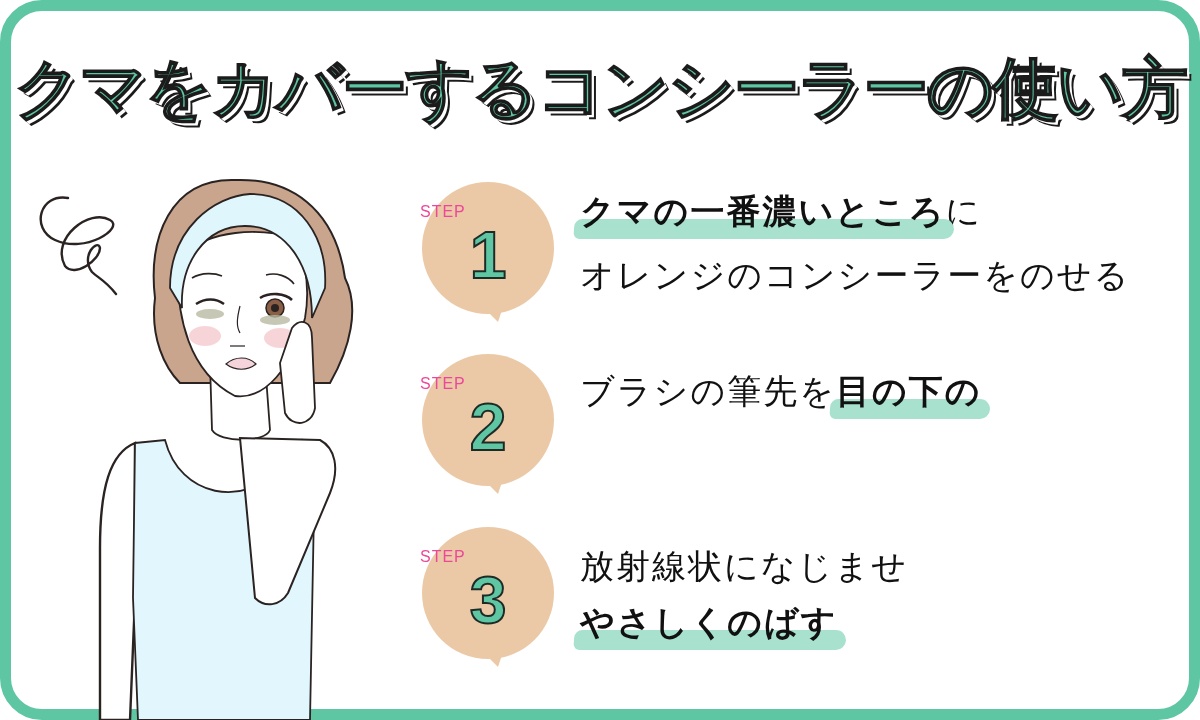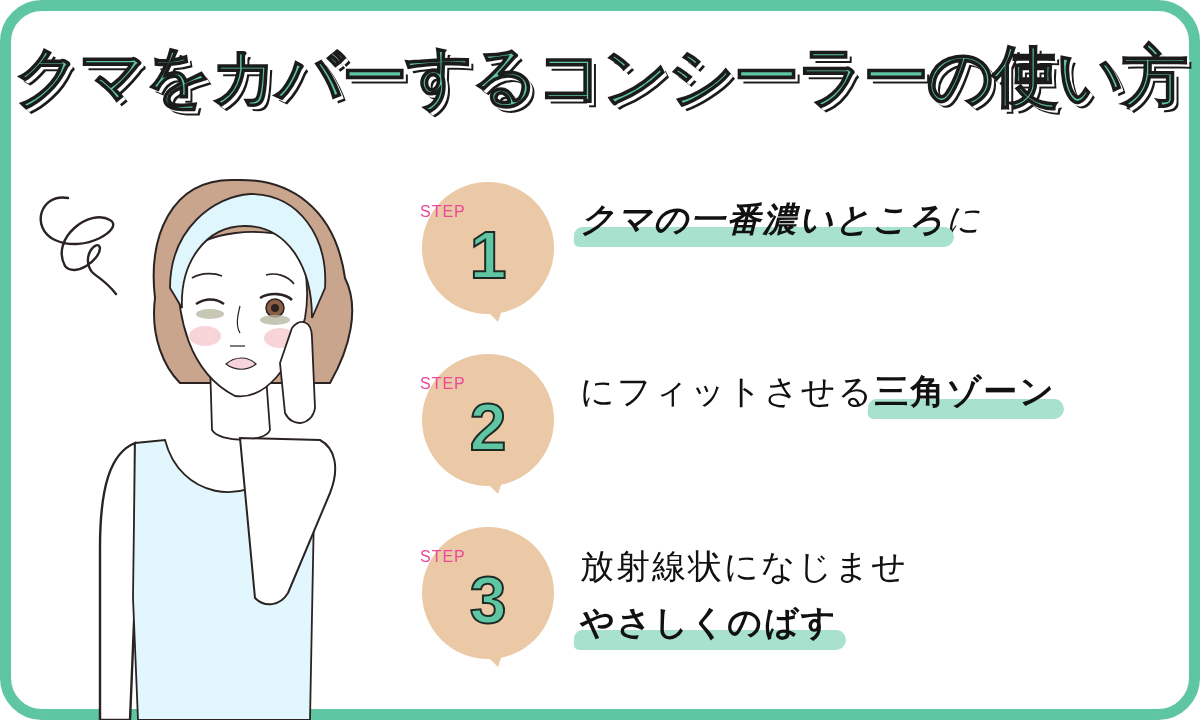--- a/index.html
+++ b/index.html
@@ -25,21 +25,21 @@
   .hl { position:relative; font-weight:bold; z-index:1; }
   .hl::before { content:""; position:absolute; left:-6px; right:-8px; bottom:-8px; height:20px;
                 background:#a8e2cf; border-radius:10px 14px 12px 8px; z-index:-1; transform:skewX(-4deg); }
   .normal { font-weight:normal; }
 </style>
 </head>
 <body>
 
 <div class="frame"></div>
 
-<h1 class="title" style="margin:0;">クマをカバーするコンシーラーの使い方</h1>
+<h1 class="title" style="margin:12px;">クマをカバーするコンシーラーの使い方</h1>
 
 <div class="figure">
   <svg width="380" height="552" viewBox="0 0 380 552" xmlns="http://www.w3.org/2000/svg">
 
     <g fill="none" stroke="#2a2322" stroke-width="2.4" stroke-linecap="round">
       <path d="M38 30 C10 25, 0 60, 25 72 C55 86, 95 60, 80 52 C60 40, 20 70, 35 98 C45 110, 70 92, 70 80 C68 70, 50 88, 62 104 C68 110, 75 112, 86 126"></path>
     </g>
 
     <path d="M205 12 C140 10, 118 70, 125 130 C120 170, 135 200, 150 215 L300 215 C320 180, 330 140, 315 110 C305 40, 260 10, 205 12 Z" fill="#c9a58e" stroke="#2a2322" stroke-width="2"></path>
 
@@ -76,36 +76,39 @@
 
 <div class="step" style="top:180px;">
   <div class="bubble">
     <svg width="140" height="150" viewBox="0 0 140 150">
       <circle cx="68" cy="68" r="66" fill="#ebc9a6"></circle>
       <path d="M62 126 L78 142 L84 124 Z" fill="#ebc9a6"></path>
     </svg>
     <div class="step-label">STEP</div>
     <div class="step-num">1</div>
   </div>
-  <div class="line" style="top:22px;font-style:italic;">
+  <div class="line" style="top:14px;">
     <span class="hl">クマの一番濃いところ</span><span class="normal">に</span>
+  </div>
+  <div class="line" style="top:78px;">
+    <span class="normal">オレンジのコンシーラーをのせる</span>
   </div>
 </div>
 
 <div class="step" style="top:352px;">
   <div class="bubble">
     <svg width="140" height="150" viewBox="0 0 140 150">
       <circle cx="68" cy="68" r="66" fill="#ebc9a6"></circle>
       <path d="M62 126 L78 142 L84 124 Z" fill="#ebc9a6"></path>
     </svg>
     <div class="step-label">STEP</div>
     <div class="step-num">2</div>
   </div>
   <div class="line" style="top:22px;">
-    <span class="normal">にフィットさせる</span><span class="hl">三角ゾーン</span>
+    <span class="normal">ブラシの筆先を</span><span class="hl">目の下の</span>
   </div>
 </div>
 
 <div class="step" style="top:525px;">
   <div class="bubble">
     <svg width="140" height="150" viewBox="0 0 140 150">
       <circle cx="68" cy="68" r="66" fill="#ebc9a6"></circle>
       <path d="M62 126 L78 142 L84 124 Z" fill="#ebc9a6"></path>
     </svg>
     <div class="step-label">STEP</div>

